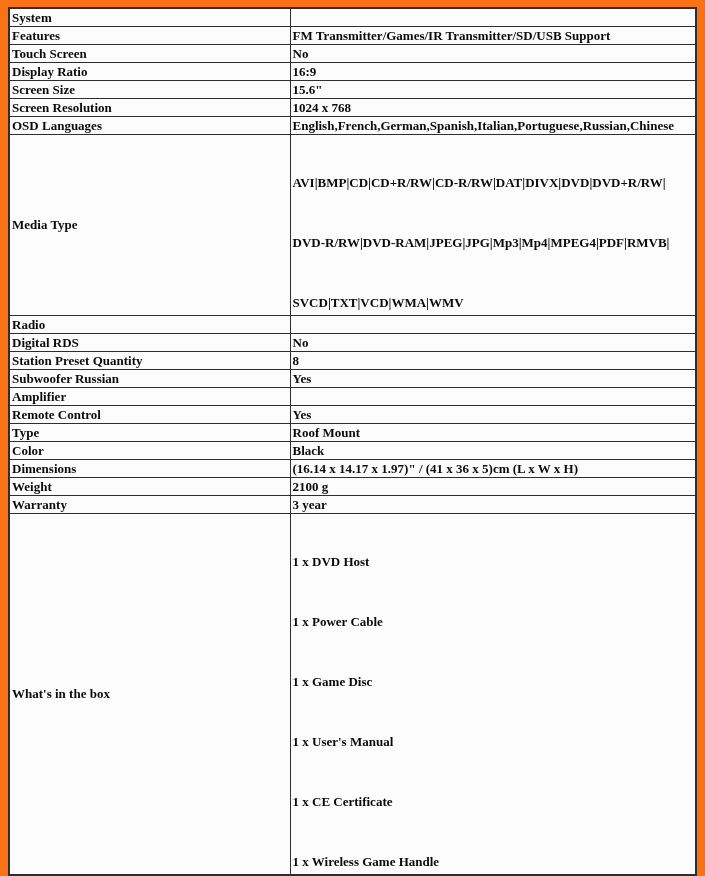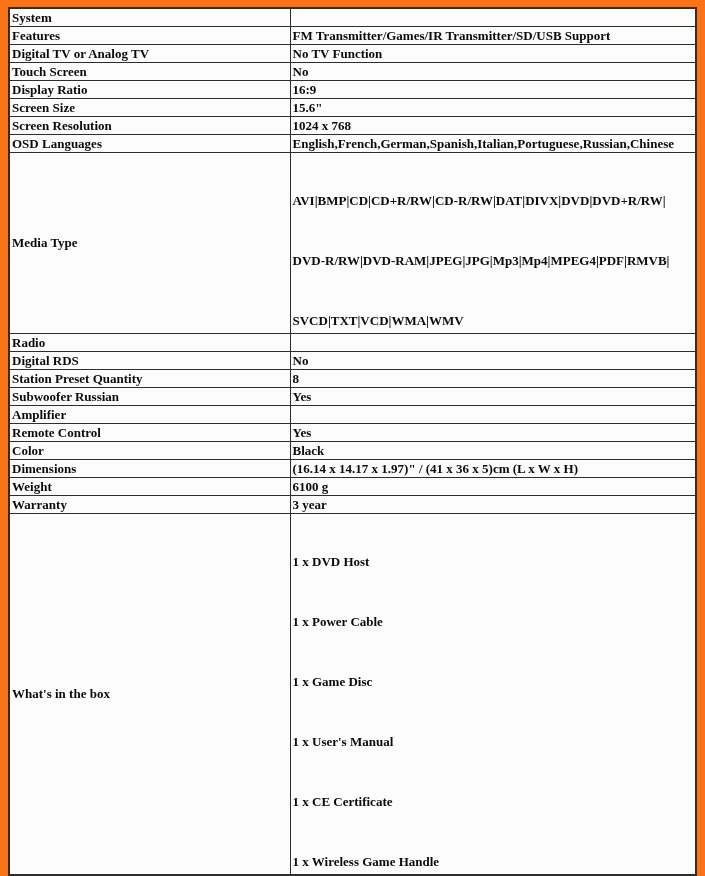--- a/index.html
+++ b/index.html
@@ -62,28 +62,20 @@
         <tr class="spec-row">
           <td>
             <div class="line">Features</div>
           </td>
           <td>
             <div class="line">FM Transmitter/Games/IR Transmitter/SD/USB Support</div>
           </td>
         </tr>
         <tr class="spec-row">
           <td>
-            <div class="line">Digital TV or Analog TV</div>
-          </td>
-          <td>
-            <div class="line">No TV Function</div>
-          </td>
-        </tr>
-        <tr class="spec-row">
-          <td>
             <div class="line">Touch Screen</div>
           </td>
           <td>
             <div class="line">No</div>
           </td>
         </tr>
         <tr class="spec-row">
           <td>
             <div class="line">Display Ratio</div>
           </td>
@@ -164,40 +156,48 @@
         <tr class="spec-row">
           <td>
             <div class="line">Remote Control</div>
           </td>
           <td>
             <div class="line">Yes</div>
           </td>
         </tr>
         <tr class="spec-row">
           <td>
+            <div class="line">Type</div>
+          </td>
+          <td>
+            <div class="line">Roof Mount</div>
+          </td>
+        </tr>
+        <tr class="spec-row">
+          <td>
             <div class="line">Color</div>
           </td>
           <td>
             <div class="line">Black</div>
           </td>
         </tr>
         <tr class="spec-row">
           <td>
             <div class="line">Dimensions</div>
           </td>
           <td>
             <div class="line">(16.14 x 14.17 x 1.97)" / (41 x 36 x 5)cm (L x W x H)</div>
           </td>
         </tr>
         <tr class="spec-row">
           <td>
             <div class="line">Weight</div>
           </td>
           <td>
-            <div class="line">6100 g</div>
+            <div class="line">2100 g</div>
           </td>
         </tr>
         <tr class="spec-row">
           <td>
             <div class="line">Warranty</div>
           </td>
           <td>
             <div class="line">3 year</div>
           </td>
         </tr>

